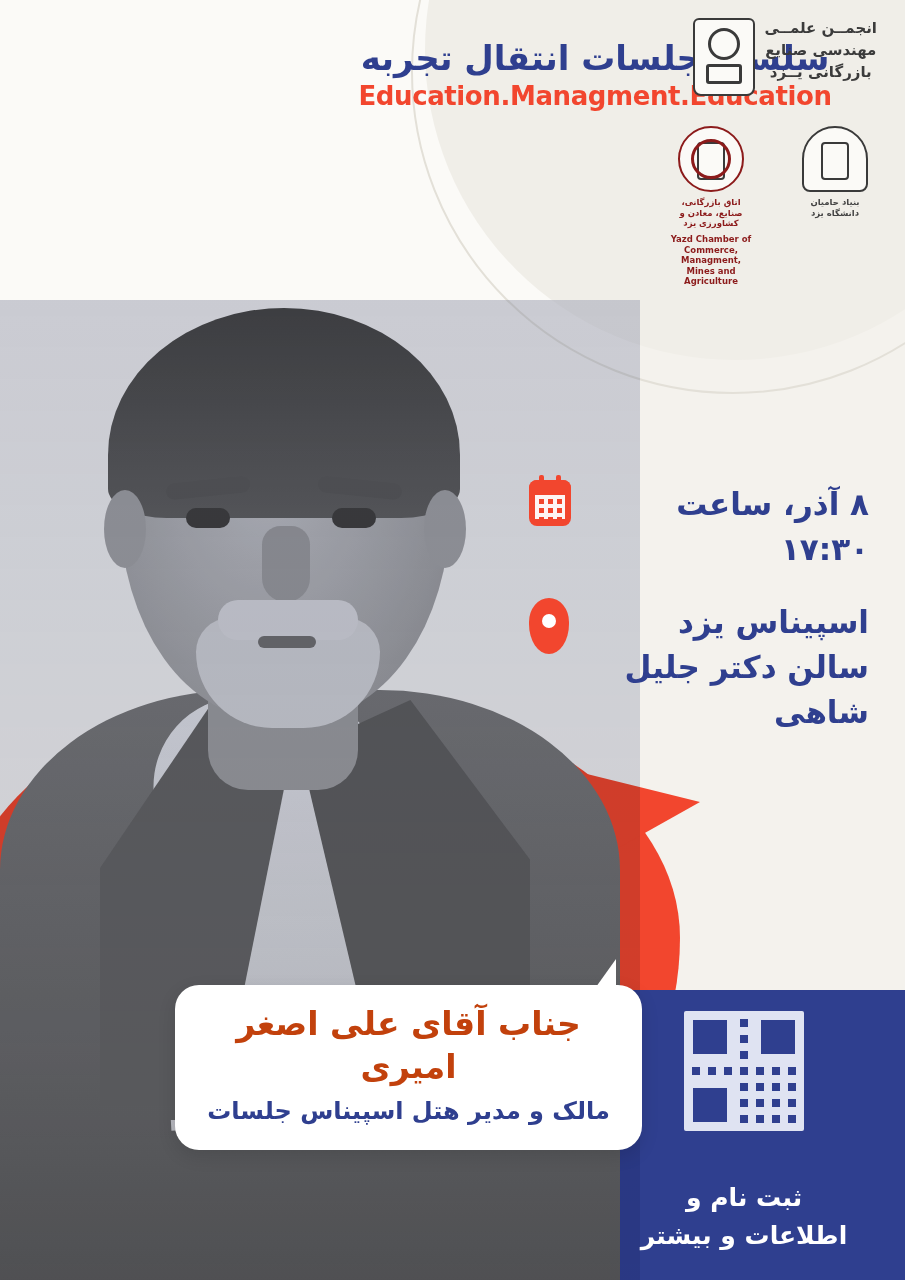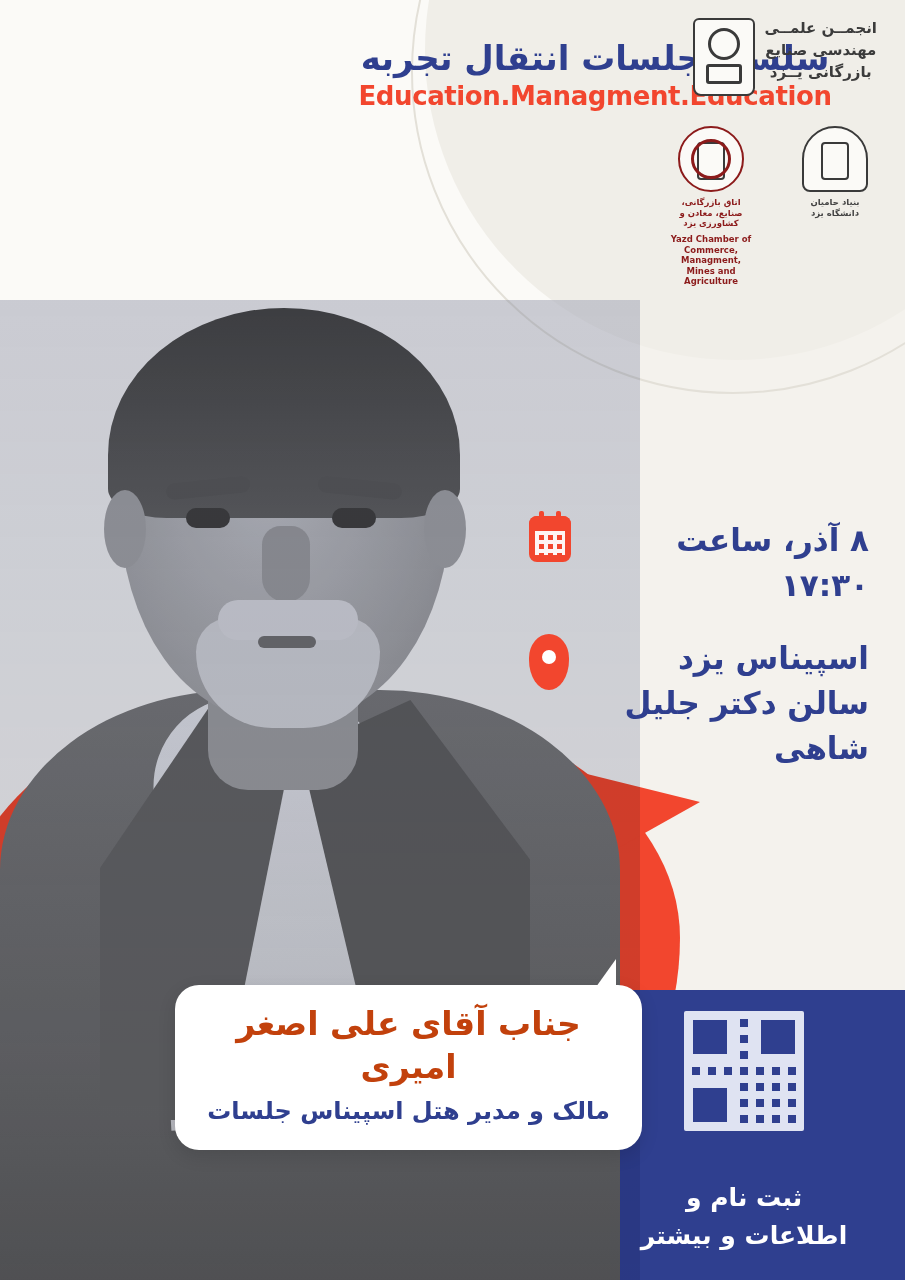--- a/index.html
+++ b/index.html
@@ -405,21 +405,20 @@
   .logo-caption.red { color: #8c1b1b; text-align: center; }
 
   
   .event-info {
     position: absolute;
     right: 36px;
     top: 480px;
     width: 340px;
     direction: rtl;
     text-align: right;
-    margin-top: 36px;
   }
   .info-row {
     display: flex;
     flex-direction: row-reverse;
     align-items: flex-start;
     justify-content: flex-start;
     gap: 16px;
     margin-bottom: 26px;
   }
   .info-icon {

